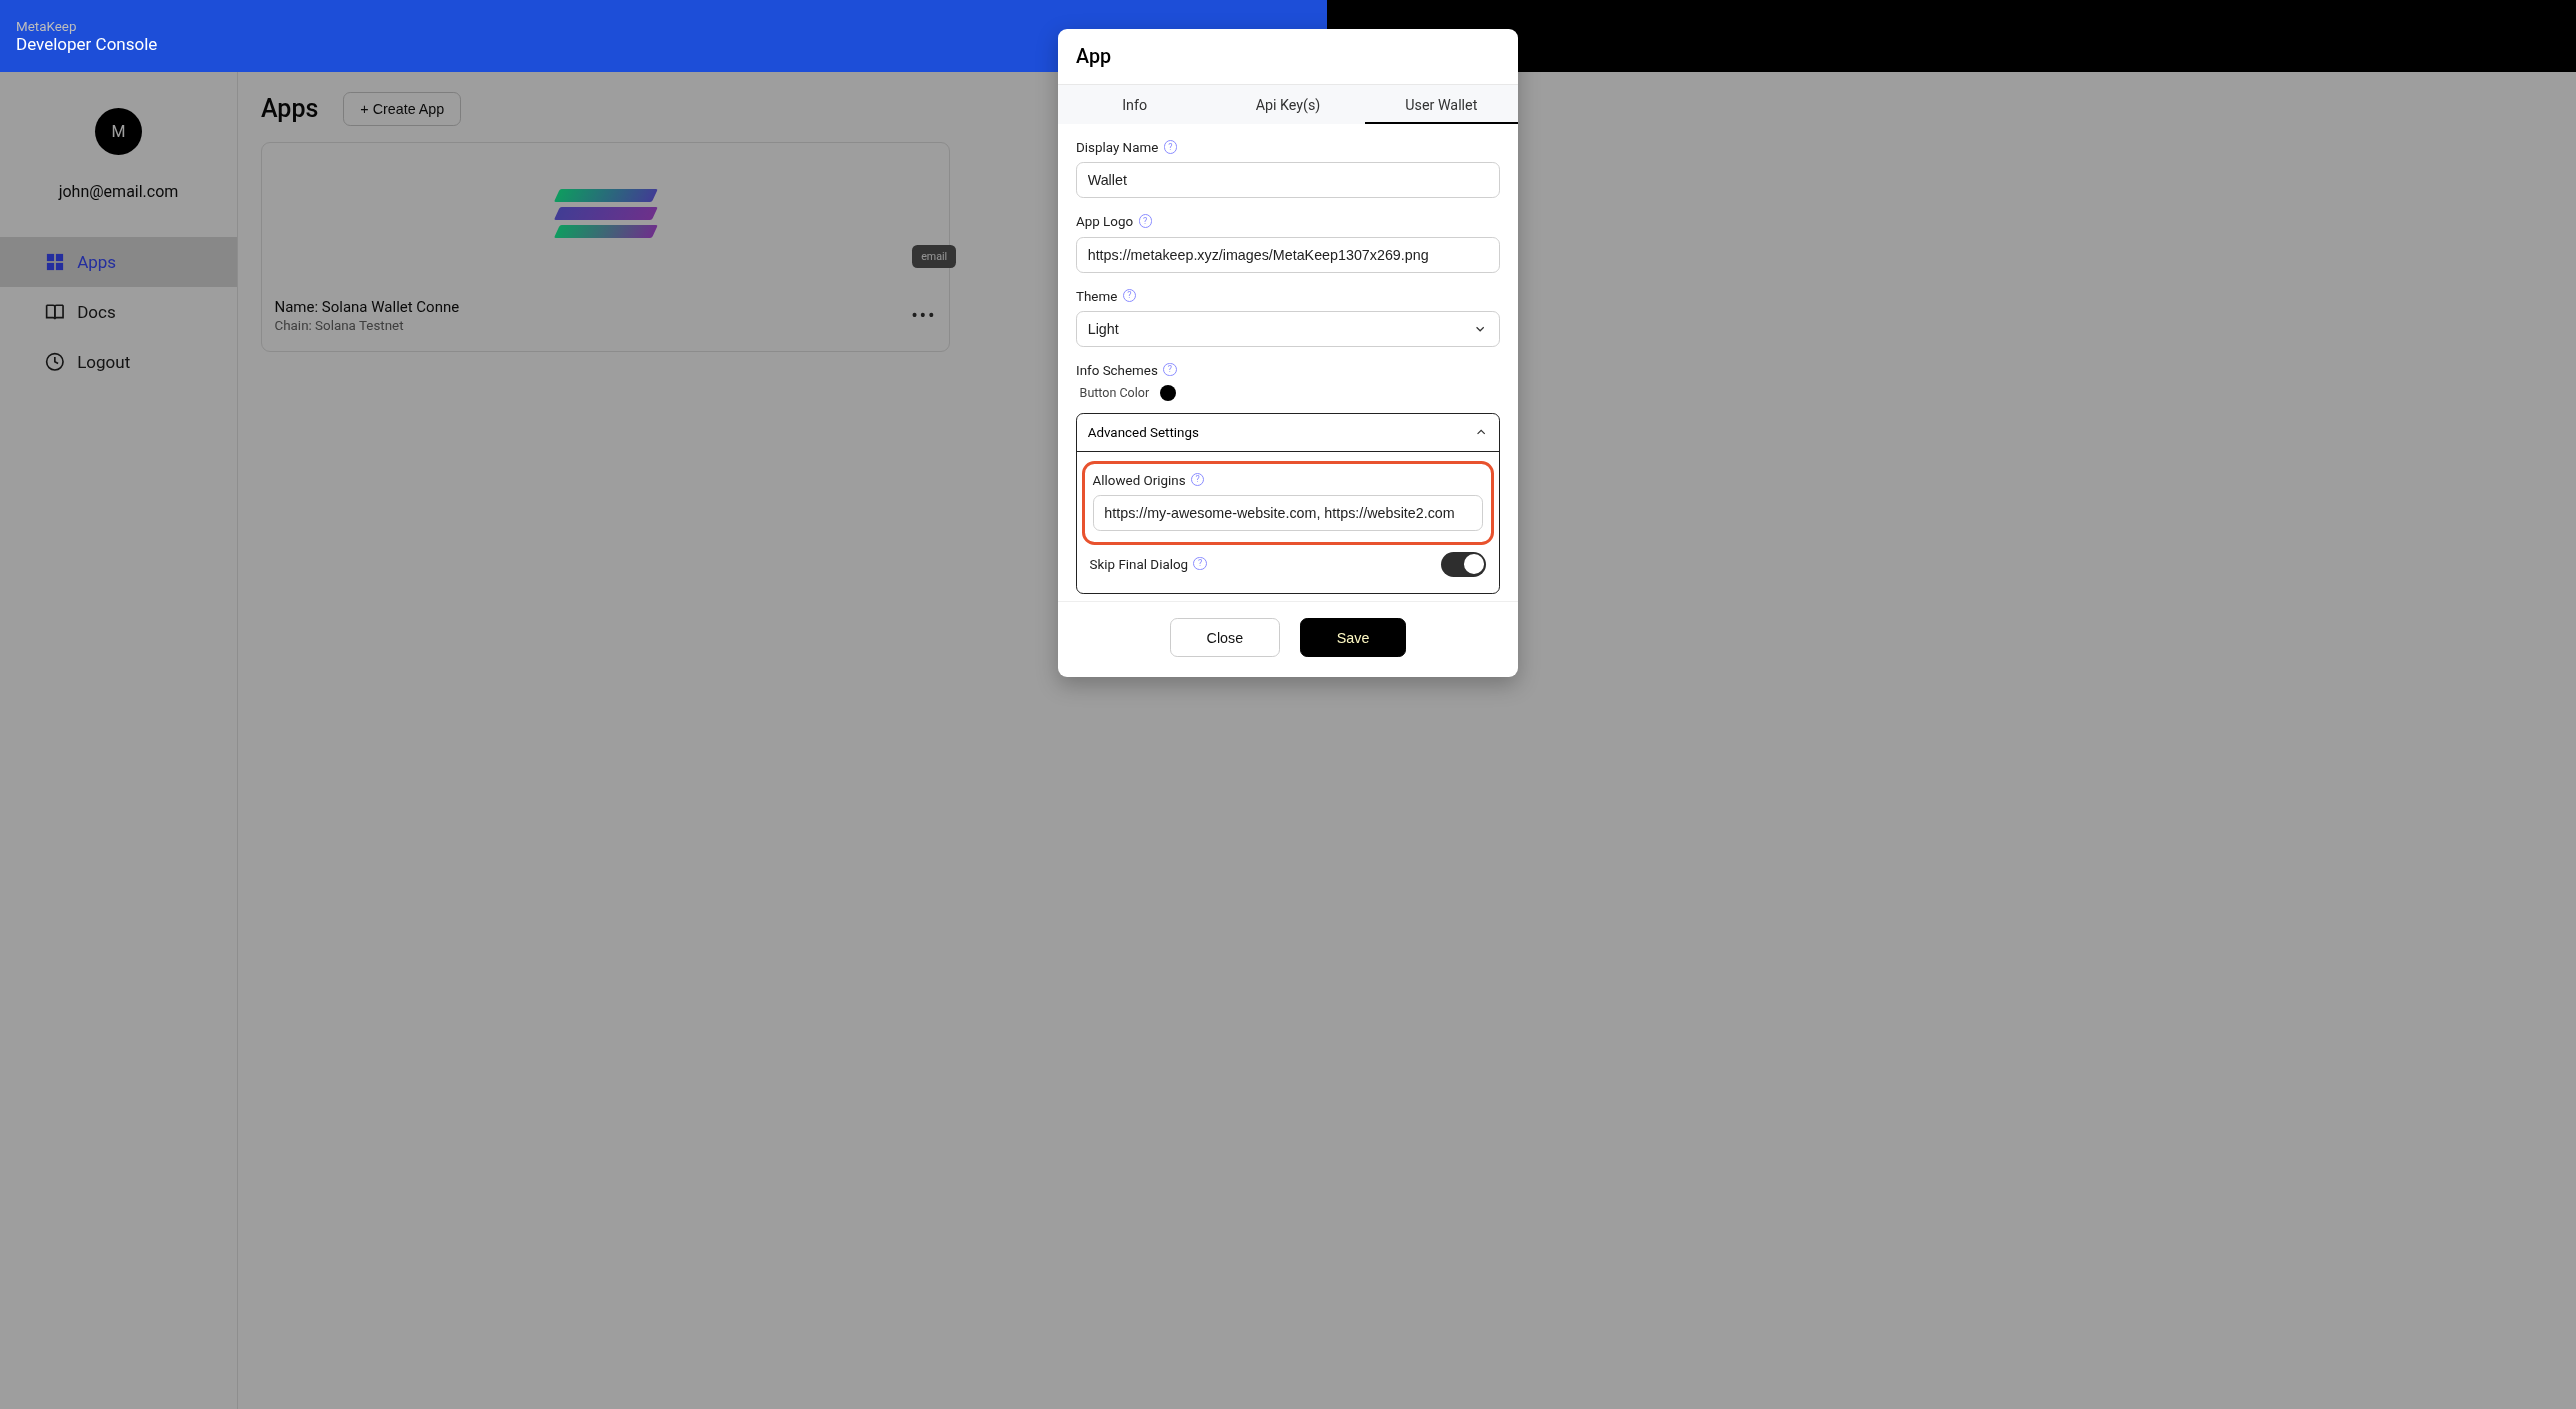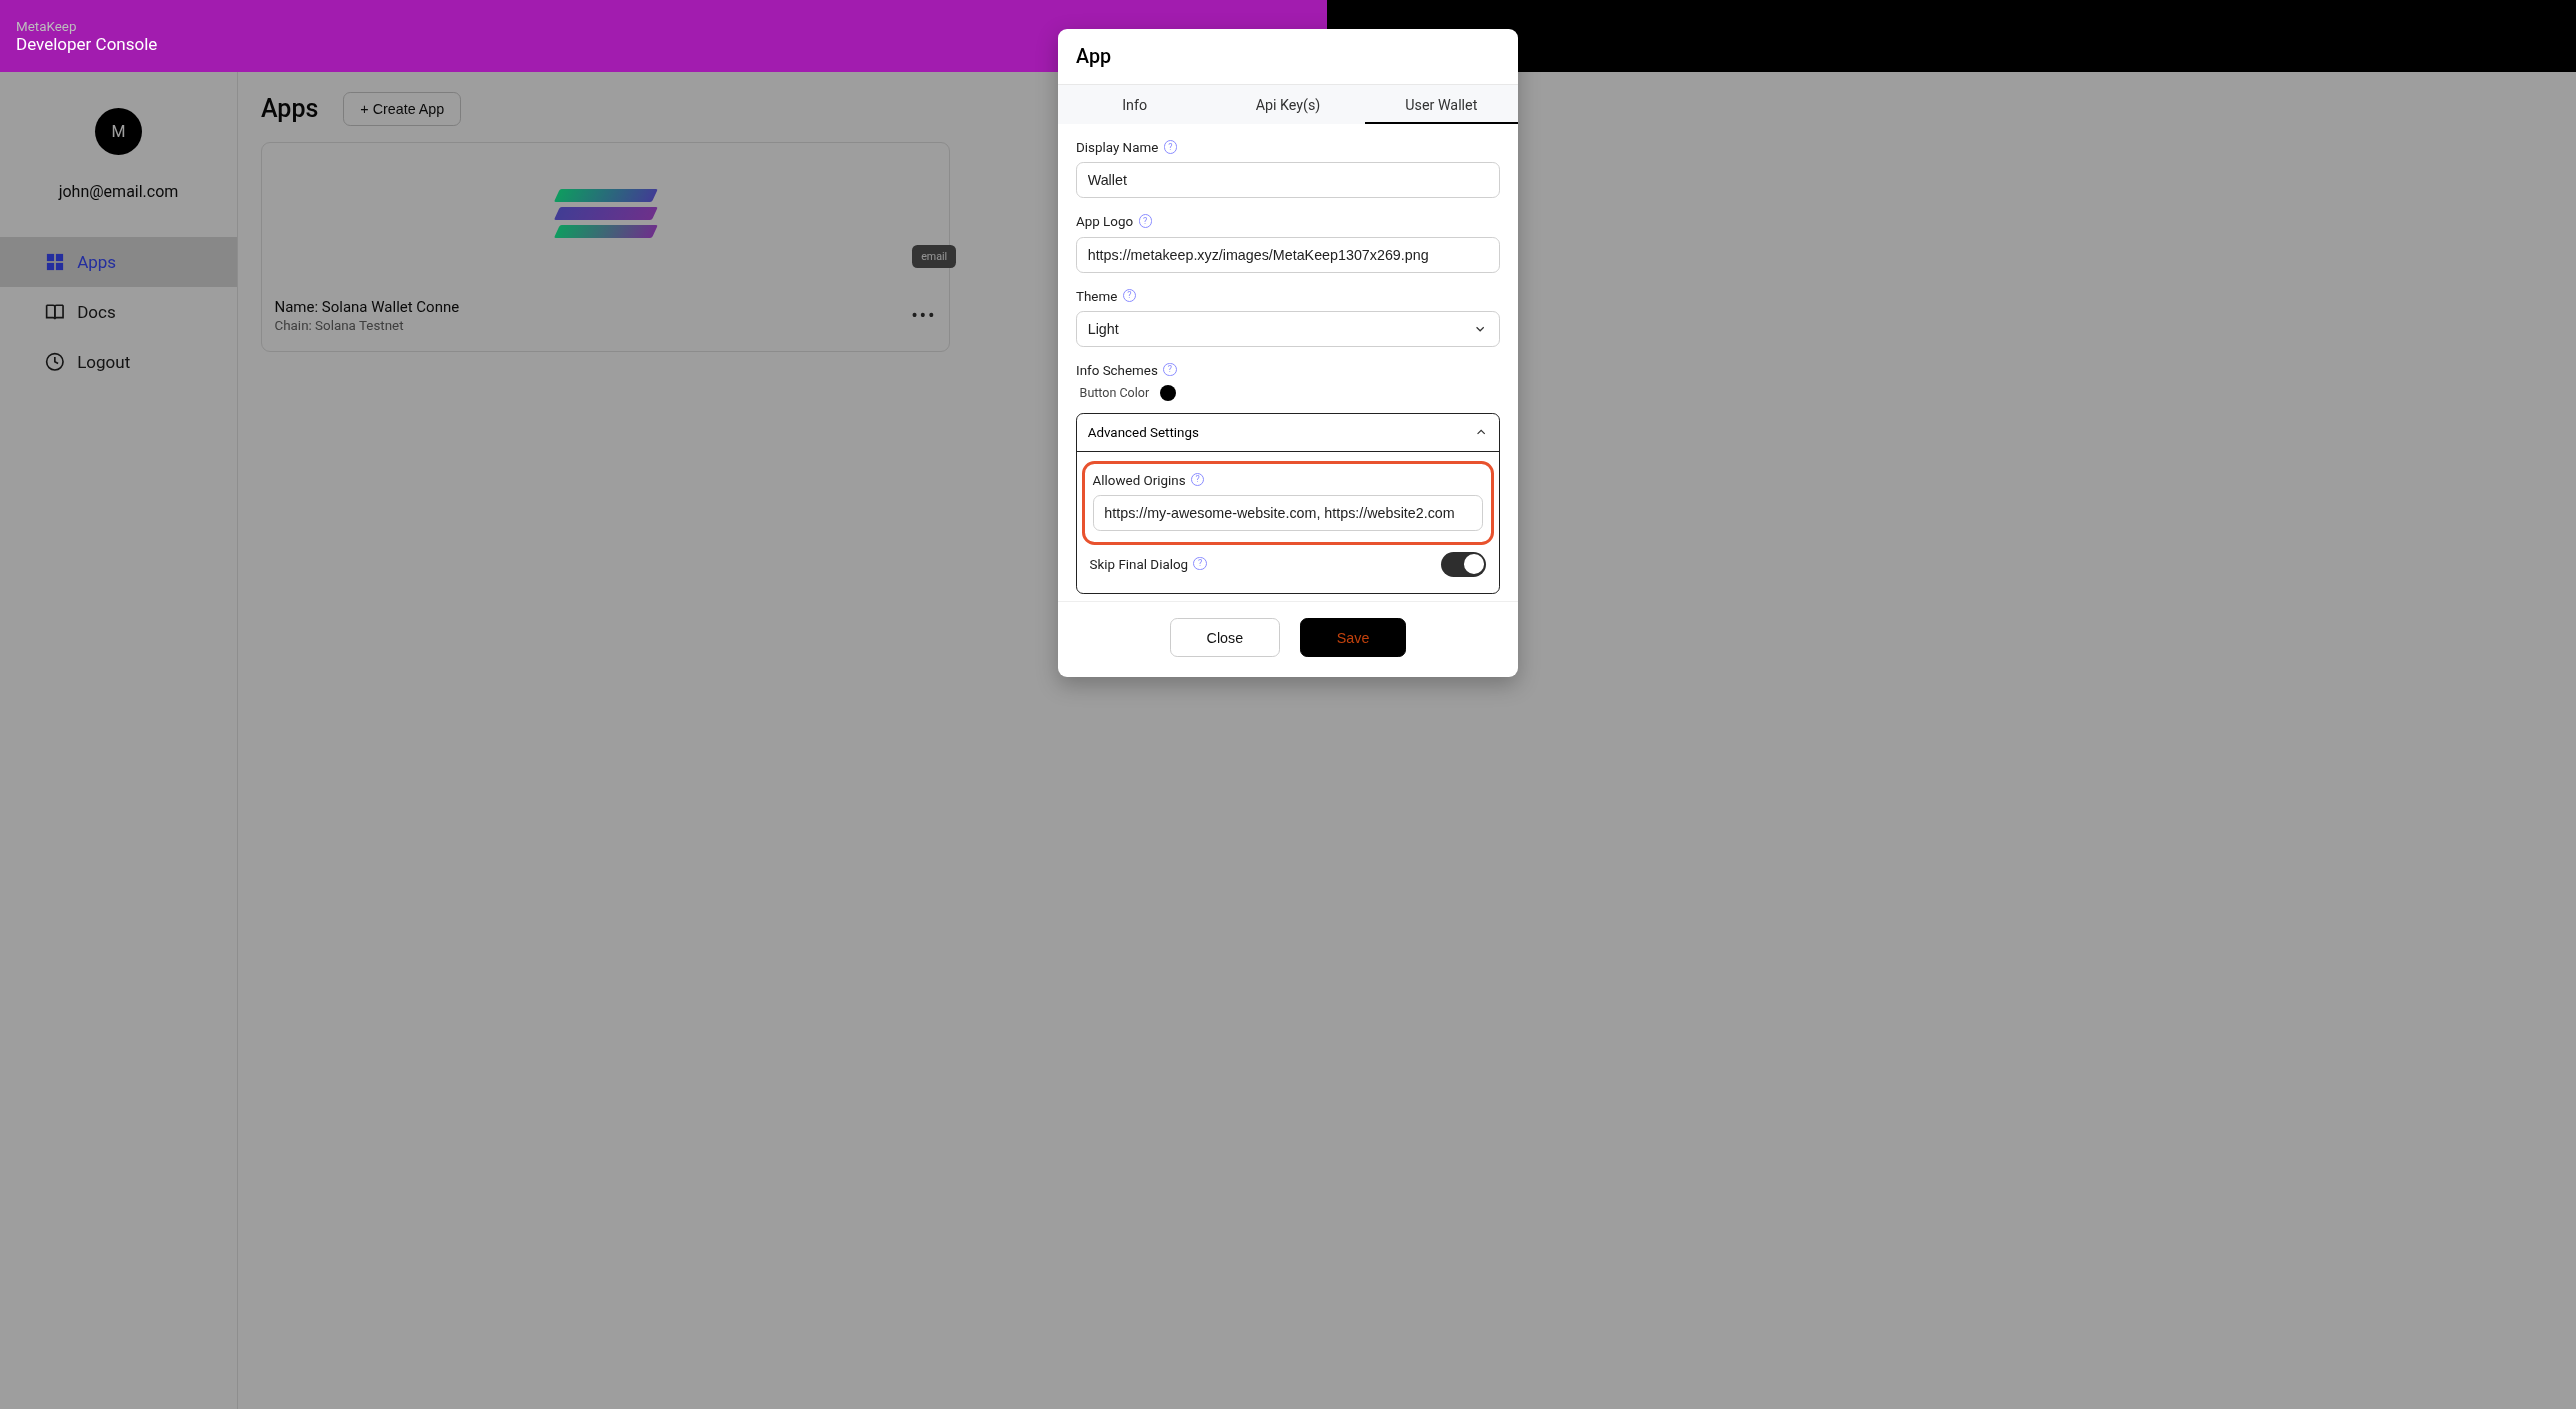--- a/index.html
+++ b/index.html
@@ -1,18 +1,18 @@
 <!DOCTYPE html>
 <html style="font-size:14.3px"><head>
 <meta charset="utf-8">
 <style>
   * { box-sizing: border-box; margin: 0; padding: 0; }
   body { font-family: -apple-system, BlinkMacSystemFont, "Segoe UI", Roboto, Helvetica, Arial, sans-serif; width:1327px; height:726px; background:#000; overflow:hidden; }
 
-  .top-bar { height:72px; background:#a21caf; color:#fff; display:flex; align-items:center; padding:0 16px; }
+  .top-bar { height:72px; background:#1d4ed8; color:#fff; display:flex; align-items:center; padding:0 16px; }
   .brand-sub { font-size:13.4px; color:#bdbdbd; }
   .brand-main { font-size:17px; color:#fff; }
 
   .app-body { position:absolute; top:72px; left:0; right:0; bottom:0; background:#fff; display:flex; }
 
   .sidebar { width:238px; border-right:0.9px solid #e5e5e5; display:flex; flex-direction:column; align-items:center; padding-top:36px; }
   .avatar { width:47px; height:47px; border-radius:50%; background:#000; color:#fff; display:flex; align-items:center; justify-content:center; font-size:16px; margin-bottom:27px; }
   .email { font-size:16px; color:#111; margin-bottom:36px; }
   .nav { width:100%; }
   .nav-item { display:flex; align-items:center; gap:12.5px; padding:15px 45px; font-size:17px; color:#222; cursor:pointer; }
@@ -67,21 +67,21 @@
   .highlight { border:3.6px solid #e8522e; border-radius:12.5px; padding:9px 7.2px 10.7px; margin:-3.6px -3.6px 7.2px -3.6px; }
 
   .toggle { width:45px; height:25px; background:#2e2e2e; border-radius:18px; position:relative; cursor:pointer; }
   .toggle .knob { width:19.7px; height:19.7px; background:#fff; border-radius:50%; position:absolute; top:2.7px; right:2.7px; }
 
   .skip-row { display:flex; align-items:center; justify-content:space-between; padding:0 3.6px 3.6px; }
 
   .modal-footer { border-top:0.9px solid #eee; padding:16px 18px 19.7px; display:flex; justify-content:center; gap:19.7px; }
   .btn { border-radius:7.2px; padding:10.7px 36px; font-size:14.3px; cursor:pointer; }
   .btn-outline { background:#fff; border:0.9px solid #ccc; color:#111; }
-  .btn-primary { background:#000; color:#c2410c; border:0.9px solid #000; }
+  .btn-primary { background:#000; color:#fef9c3; border:0.9px solid #000; }
 
   svg { display:block; }
 </style>
 </head>
 <body>
 
 <div class="top-bar">
   <div>
     <div class="brand-sub">MetaKeep</div>
     <div class="brand-main">Developer Console</div>

